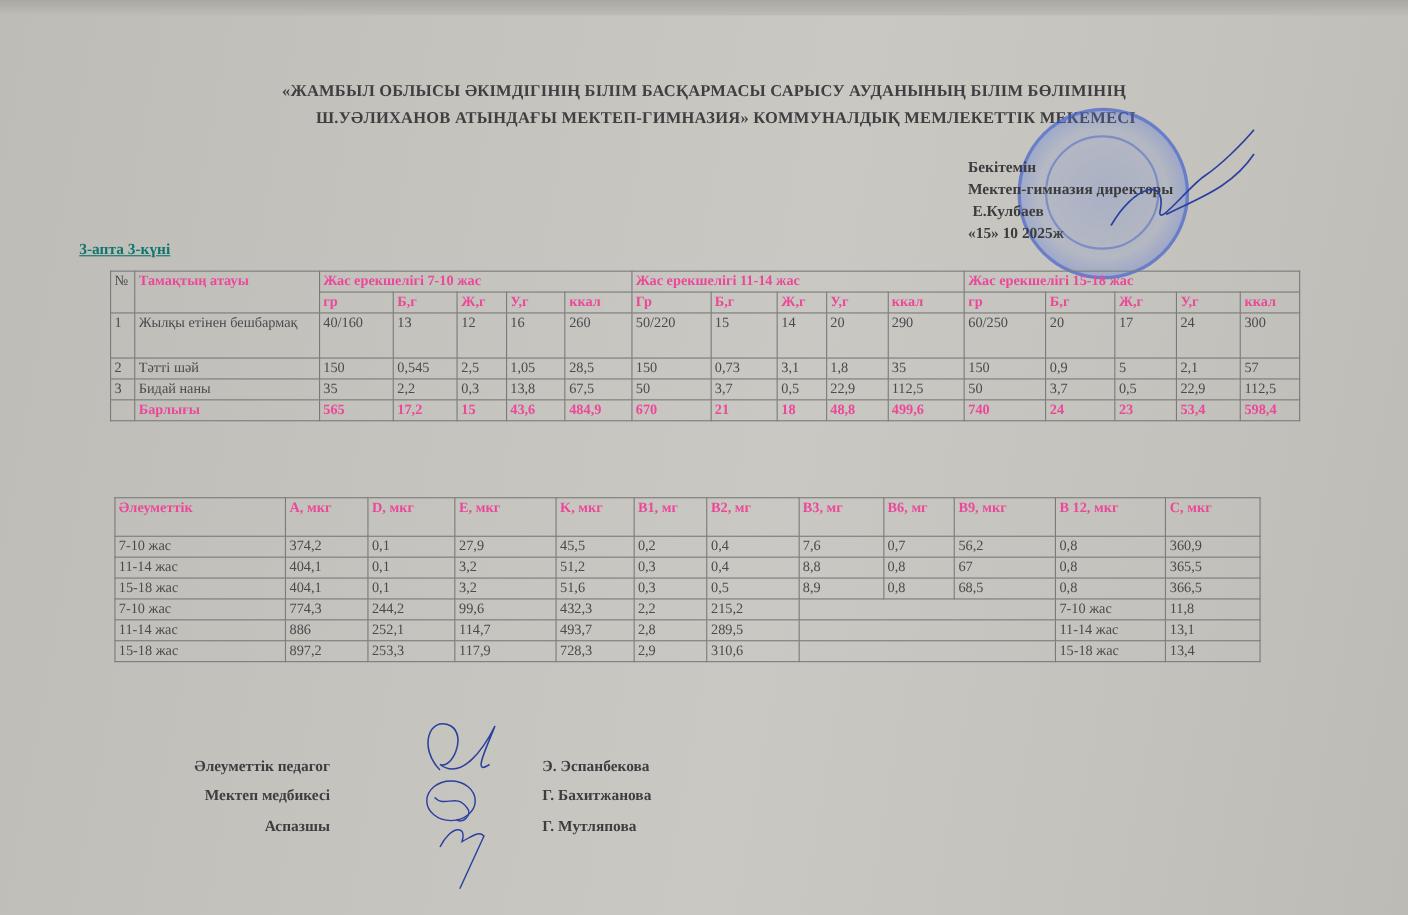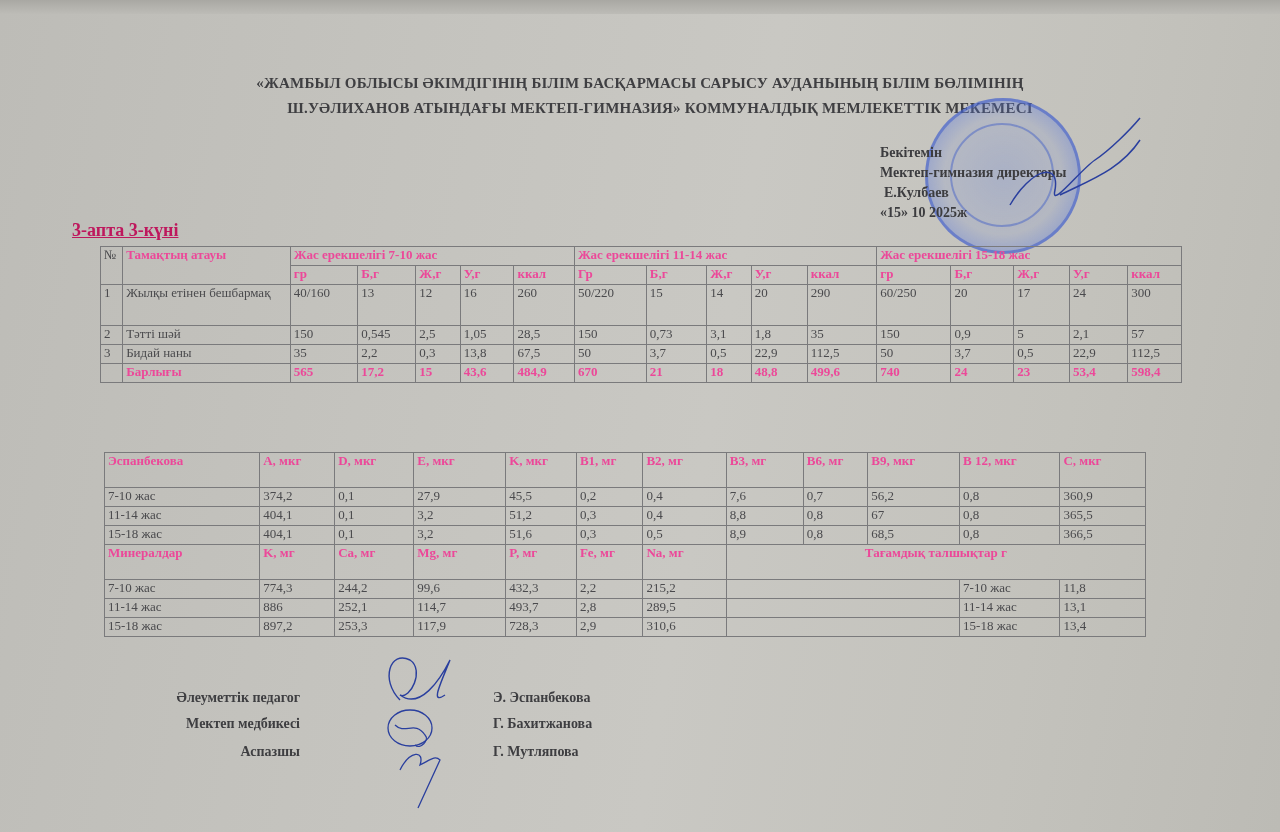--- a/index.html
+++ b/index.html
@@ -9,21 +9,21 @@
   .topshade{position:absolute;left:0;top:0;width:1280px;height:14px;
     background:linear-gradient(180deg,#a9a8a3,#bdbcb7);}
   .hdr{position:absolute;left:0;width:1280px;text-align:center;font-weight:bold;font-size:15px;letter-spacing:0.2px;color:#3f3f42;}
   .hdr.l1{top:75px;text-align:center;}
   .hdr.l2{top:100px;left:20px;}
   .approve{position:absolute;left:880px;top:143px;font-weight:bold;font-size:14px;line-height:20px;color:#3c3c3f;}
   .approve div{white-space:nowrap;}
   .stamp{position:absolute;left:925px;top:98px;width:150px;height:150px;border-radius:50%;
     border:3px solid rgba(60,90,200,0.55);background:radial-gradient(circle,rgba(90,120,220,0.25) 0%,rgba(90,120,220,0.15) 55%,rgba(90,120,220,0.35) 70%,rgba(90,120,220,0.1) 100%);}
   .stamp-inner{position:absolute;left:22px;top:22px;width:100px;height:100px;border-radius:50%;border:2px solid rgba(60,90,200,0.45);}
-  .week{position:absolute;left:72px;top:220px;font-weight:bold;font-size:18px;text-decoration:underline;color:#be185d;}
+  .week{position:absolute;left:72px;top:220px;font-weight:bold;font-size:14px;text-decoration:underline;color:#0f766e;}
   table{border-collapse:collapse;position:absolute;font-size:13px;}
   td{border:1px solid #7a7a7c;padding:0 3px;vertical-align:top;white-space:nowrap;color:#4a4a4d;}
   td.b{font-weight:bold;color:#ec4899;}
   .t1{left:100px;top:246px;width:1082px;}
   .t1 td{height:18px;}
   .t1 tr.r1 td{height:40px;}
   .t2{left:104px;top:452px;width:1042px;}
   .t2 td{height:18px;}
   .t2 tr.hd td{height:34px;}
   .sig{position:absolute;font-weight:bold;font-size:14px;color:#3e3e41;}
@@ -156,21 +156,21 @@
     <td class="b">23</td>
     <td class="b">53,4</td>
     <td class="b">598,4</td>
   </tr>
 </tbody>
   </table>
 
 <table class="t2">
   <tbody>
       <tr class="hd">
-    <td class="b" style="width:140px">Эспанбекова</td>
+    <td class="b" style="width:140px">Әлеуметтік</td>
     <td class="b" style="width:64px">A, мкг</td>
     <td class="b" style="width:68px">D, мкг</td>
     <td class="b" style="width:80px">E, мкг</td>
     <td class="b" style="width:60px">K, мкг</td>
     <td class="b" style="width:56px">B1, мг</td>
     <td class="b" style="width:72px">B2, мг</td>
     <td class="b" style="width:66px">B3, мг</td>
     <td class="b" style="width:54px">B6, мг</td>
     <td class="b" style="width:80px">B9, мкг</td>
     <td class="b" style="width:88px">B 12, мкг</td>
@@ -211,30 +211,20 @@
     <td>3,2</td>
     <td>51,6</td>
     <td>0,3</td>
     <td>0,5</td>
     <td>8,9</td>
     <td>0,8</td>
     <td>68,5</td>
     <td>0,8</td>
     <td>366,5</td>
   </tr>
-  <tr class="hd">
-    <td class="b">Минералдар</td>
-    <td class="b">K, мг</td>
-    <td class="b">Ca, мг</td>
-    <td class="b">Mg, мг</td>
-    <td class="b">P, мг</td>
-    <td class="b">Fe, мг</td>
-    <td class="b">Na, мг</td>
-    <td class="b" colspan="5" style="text-align:center">Тағамдық талшықтар г</td>
-  </tr>
   <tr>
     <td>7-10 жас</td>
     <td>774,3</td>
     <td>244,2</td>
     <td>99,6</td>
     <td>432,3</td>
     <td>2,2</td>
     <td>215,2</td>
     <td colspan="3"></td>
     <td>7-10 жас</td>

